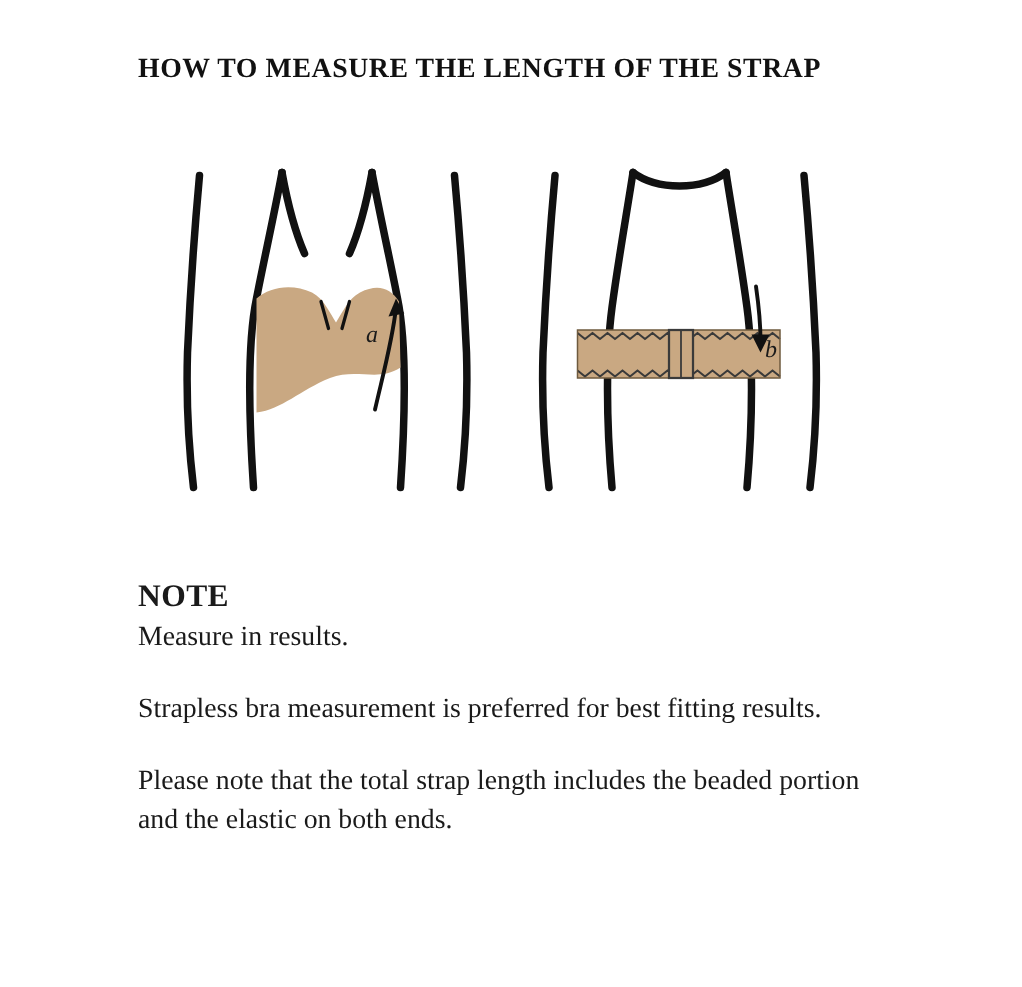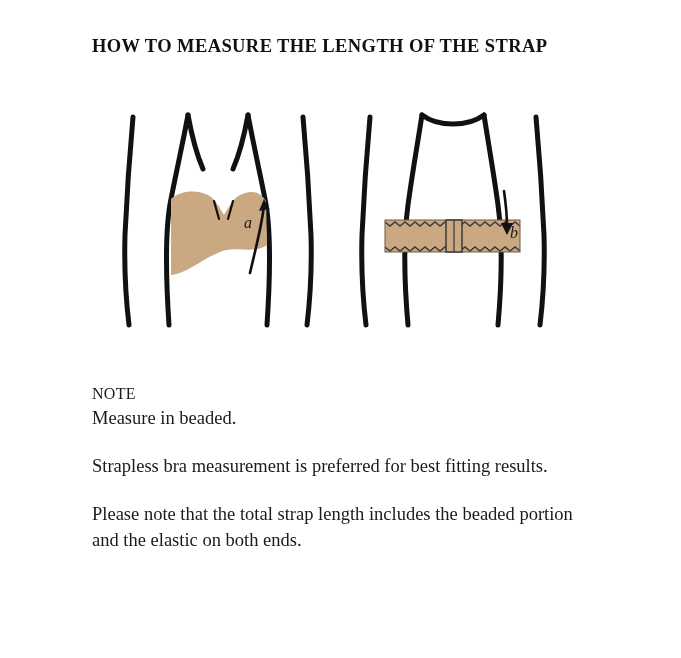--- a/index.html
+++ b/index.html
@@ -51,22 +51,22 @@
     font-size: 18.5px;
     line-height: 26px;
     margin: 0 0 22px 0;
     color: #1a1a1a;
   }
   .lead {
     font-weight: bold;
     letter-spacing: 0.3px;
   }
   .note-head {
-    font-size: 16px;
-    font-weight: normal;
+    font-size: 21px;
+    font-weight: bold;
     letter-spacing: 0.3px;
     margin: 0 0 2px 0;
   }
   .note-body {
     font-size: 18.5px;
     line-height: 26px;
     margin: 0 0 22px 0;
   }
   .label-a, .label-b {
     font-family: "Liberation Serif", serif;
@@ -143,20 +143,20 @@
         <path d="M437 140 L431 128 L443 128 Z" fill="#111111"></path>
 
         <text class="label-b" x="440" y="143">b</text>
       </g>
     </svg>
   </div>
 
   <div class="text-block">
 
     <p class="note-head">NOTE</p>
-    <p class="note-body">Measure in beaded.</p>
+    <p class="note-body">Measure in results.</p>
 
     <p class="para">Strapless bra measurement is preferred for best fitting results.</p>
 
     <p class="para">Please note that the total strap length includes the beaded portion and the elastic on both ends.</p>
   </div>
 
 </div>
 
 </body></html>

